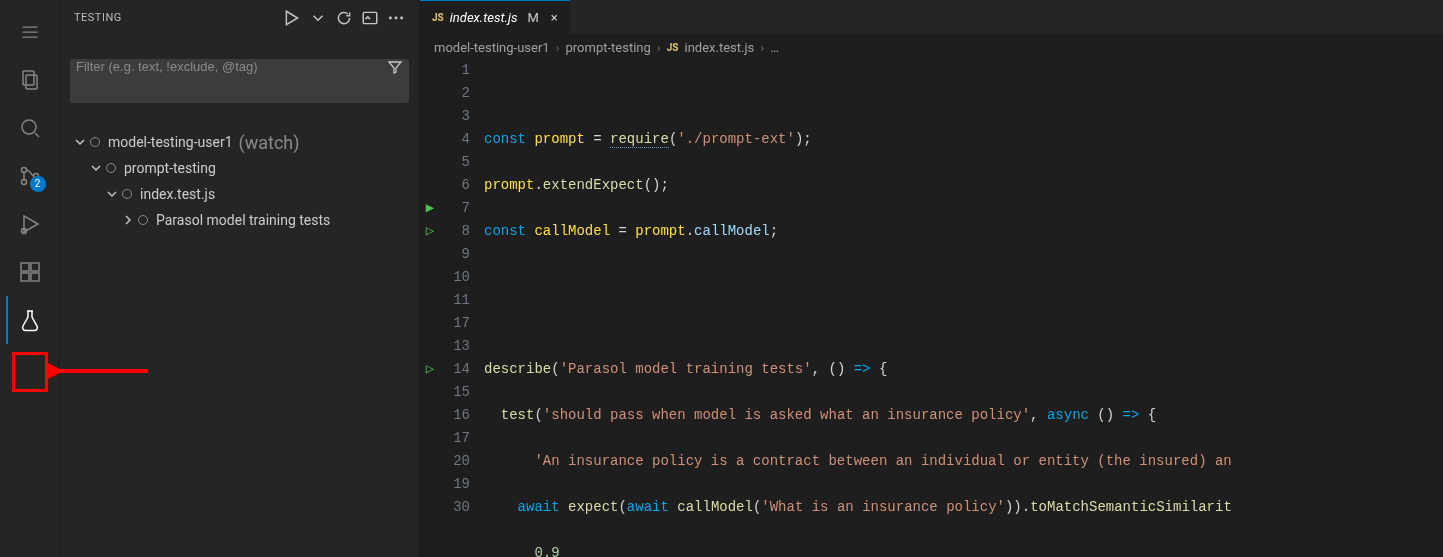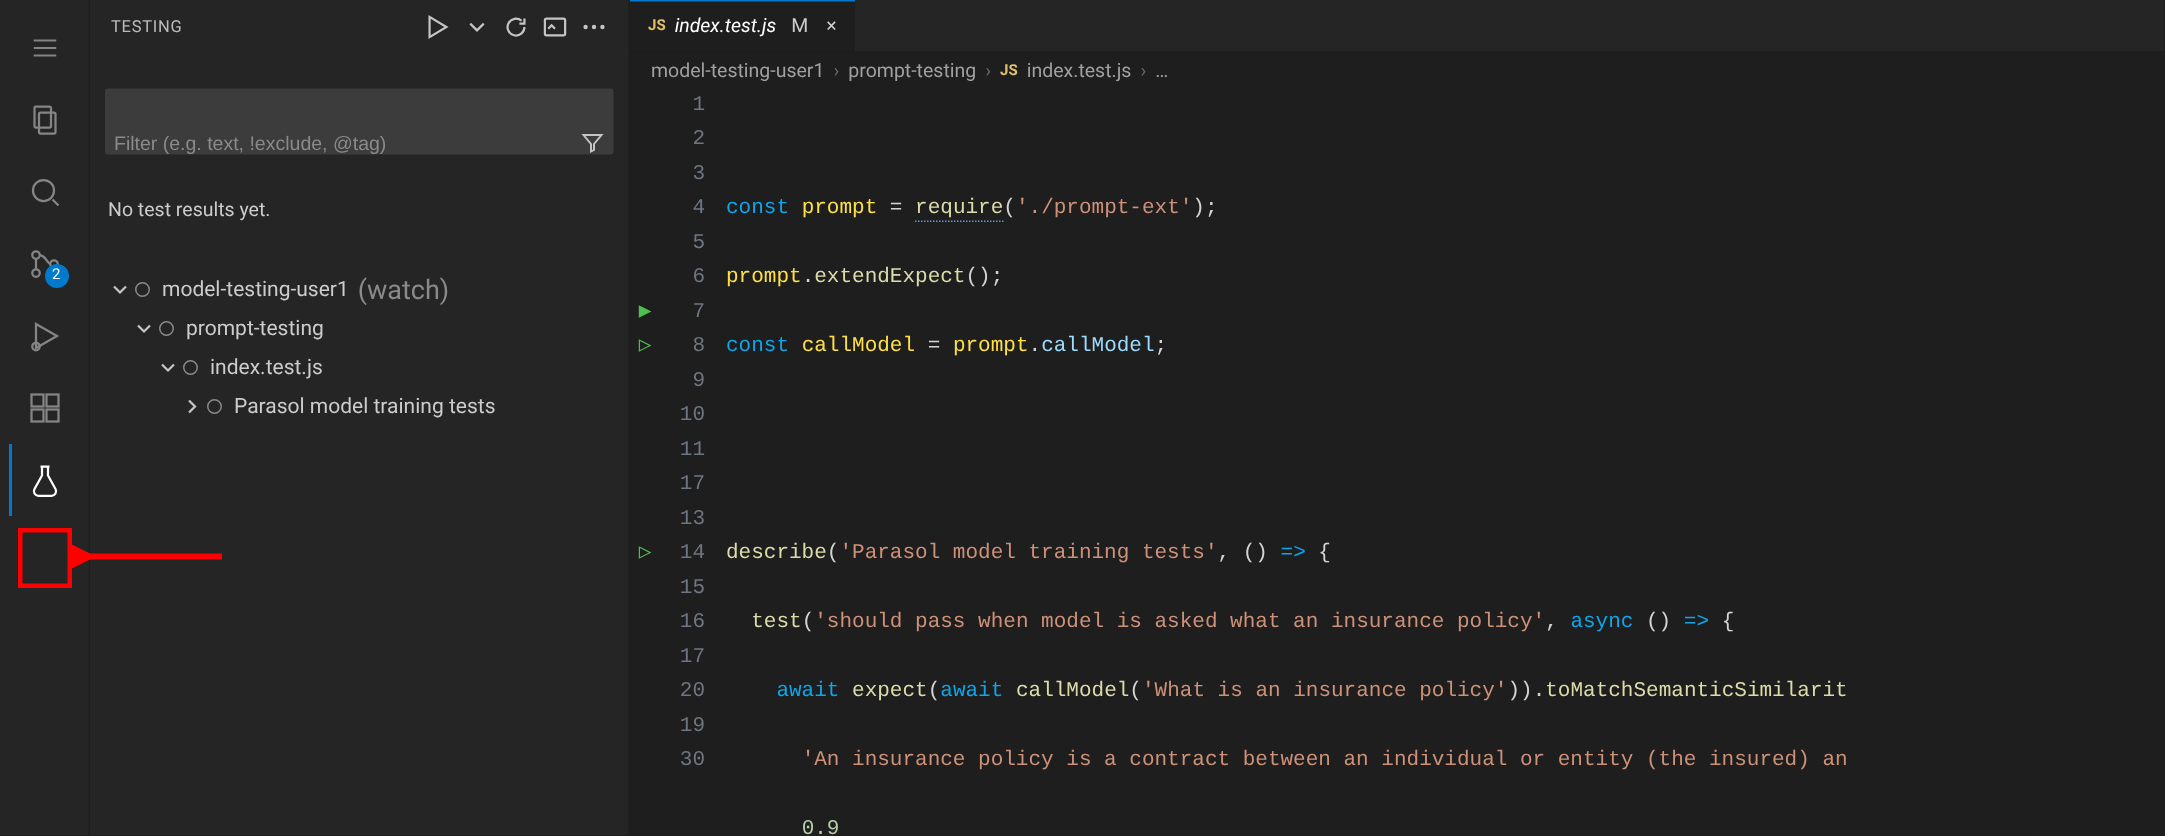--- a/index.html
+++ b/index.html
@@ -87,21 +87,21 @@
     align-items: center;
     padding: 0 14px;
     justify-content: space-between;
     color: #bbbbbb;
   }
   .sidebar-title { font-size: 11px; letter-spacing: 0.5px; }
   .sidebar-actions { display: flex; gap: 8px; align-items: center; color: #c5c5c5; }
   .sidebar-actions span, .sidebar-actions svg { width: 18px; height: 18px; display: inline-flex; align-items: center; justify-content: center; cursor: pointer; }
   .filter-row {
     display: flex;
-    align-items: flex-end;
+    align-items: flex-start;
     margin: 6px 10px;
     background: #3c3c3c;
     border-radius: 2px;
     height: 44px;
     padding: 0 6px;
   }
   .filter-row input {
     flex: 1;
     background: transparent;
     border: none;
@@ -304,21 +304,20 @@
     </div>
   </div>
   <div class="filter-row">
     <input placeholder="Filter (e.g. text, !exclude, @tag)" style="">
     <span class="filter-icon">
       <svg viewBox="0 0 16 16" stroke="currentColor" fill="none" stroke-width="1.3">
           <path d="M2 3h12l-5 6v4l-2 1v-5z"></path>
         </svg>
     </span>
   </div>
-  <div class="no-results">No test results yet.</div>
   <div class="tree">
     <div class="tree-row indent-0">
       <span class="twisty">
           <svg viewBox="0 0 16 16" stroke="currentColor" fill="none" stroke-width="1.5">
             <path d="M4 6l4 4 4-4"></path>
           </svg>
         </span>
       <span class="state-circle"></span>
       <span class="row-label">model-testing-user1</span>
       <span class="row-hint">(watch)</span>
@@ -420,22 +419,22 @@
     </div>
     <div class="code-lines">
 <div class="line"> </div>
 <div class="line"><span class="tok-kw">const</span> <span class="tok-var">prompt</span><span> = </span><span class="tok-fn squiggle">require</span><span class="tok-pun">(</span><span class="tok-str">'./prompt-ext'</span><span class="tok-pun">);</span></div>
 <div class="line"><span class="tok-var">prompt</span><span class="tok-pun">.</span><span class="tok-fn">extendExpect</span><span class="tok-pun">();</span></div>
 <div class="line"><span class="tok-kw">const</span> <span class="tok-var">callModel</span><span> = </span><span class="tok-var">prompt</span><span class="tok-pun">.</span><span class="tok-prop">callModel</span><span class="tok-pun">;</span></div>
 <div class="line"> </div>
 <div class="line"> </div>
 <div class="line"><span class="tok-fn">describe</span><span class="tok-pun">(</span><span class="tok-str">'Parasol model training tests'</span><span class="tok-pun">, () </span><span class="tok-kw">=&gt;</span><span class="tok-pun"> {</span></div>
 <div class="line">  <span class="tok-fn">test</span><span class="tok-pun">(</span><span class="tok-str">'should pass when model is asked what an insurance policy'</span><span class="tok-pun">, </span><span class="tok-kw">async</span><span class="tok-pun"> () </span><span class="tok-kw">=&gt;</span><span class="tok-pun"> {</span></div>
+<div class="line">      <span class="tok-str">'An insurance policy is a contract between an individual or entity (the insured) an</span></div>
 <div class="line">    <span class="tok-kw">await</span><span> </span><span class="tok-fn">expect</span><span class="tok-pun">(</span><span class="tok-kw">await</span><span> </span><span class="tok-fn">callModel</span><span class="tok-pun">(</span><span class="tok-str">'What is an insurance policy'</span><span class="tok-pun">)).</span><span class="tok-fn">toMatchSemanticSimilarit</span></div>
-<div class="line">      <span class="tok-str">'An insurance policy is a contract between an individual or entity (the insured) an</span></div>
 <div class="line">      <span class="tok-num">0.9</span></div>
 
 
 
 
 
 
 
 
 

